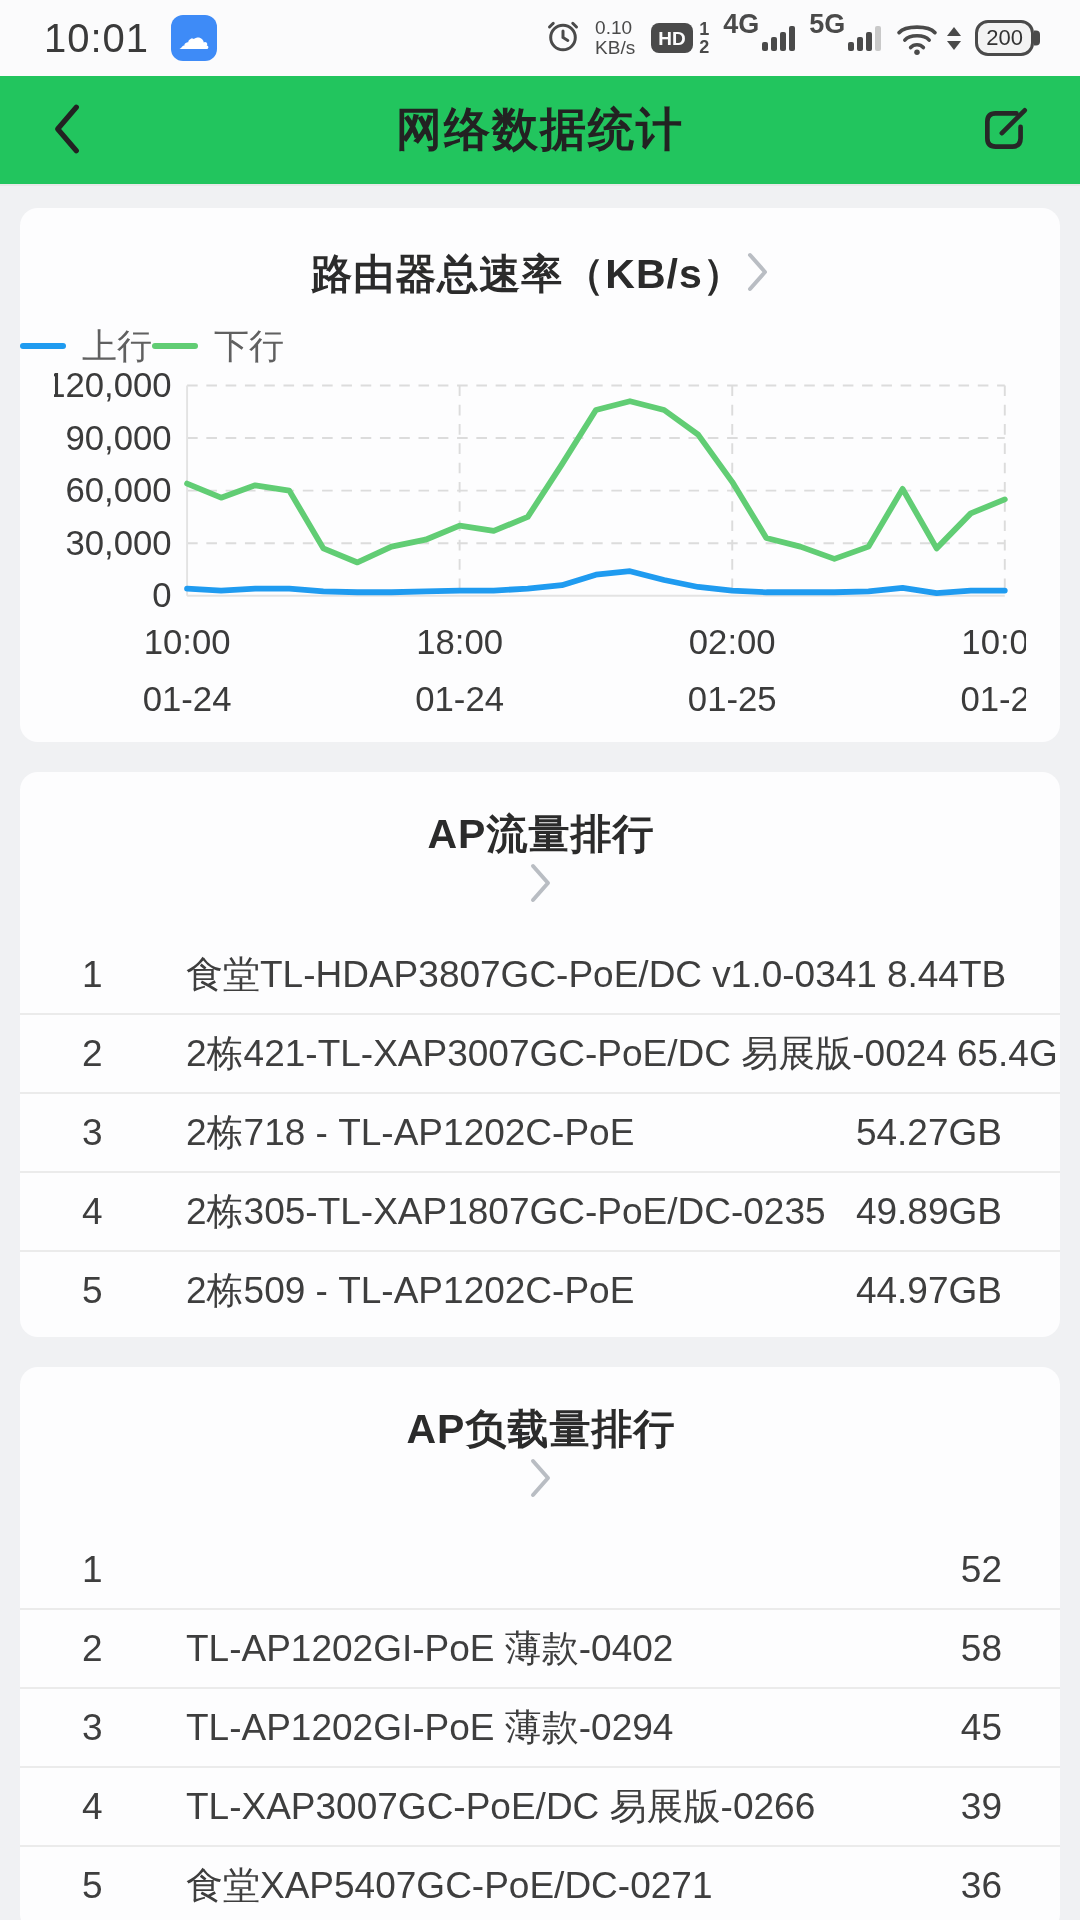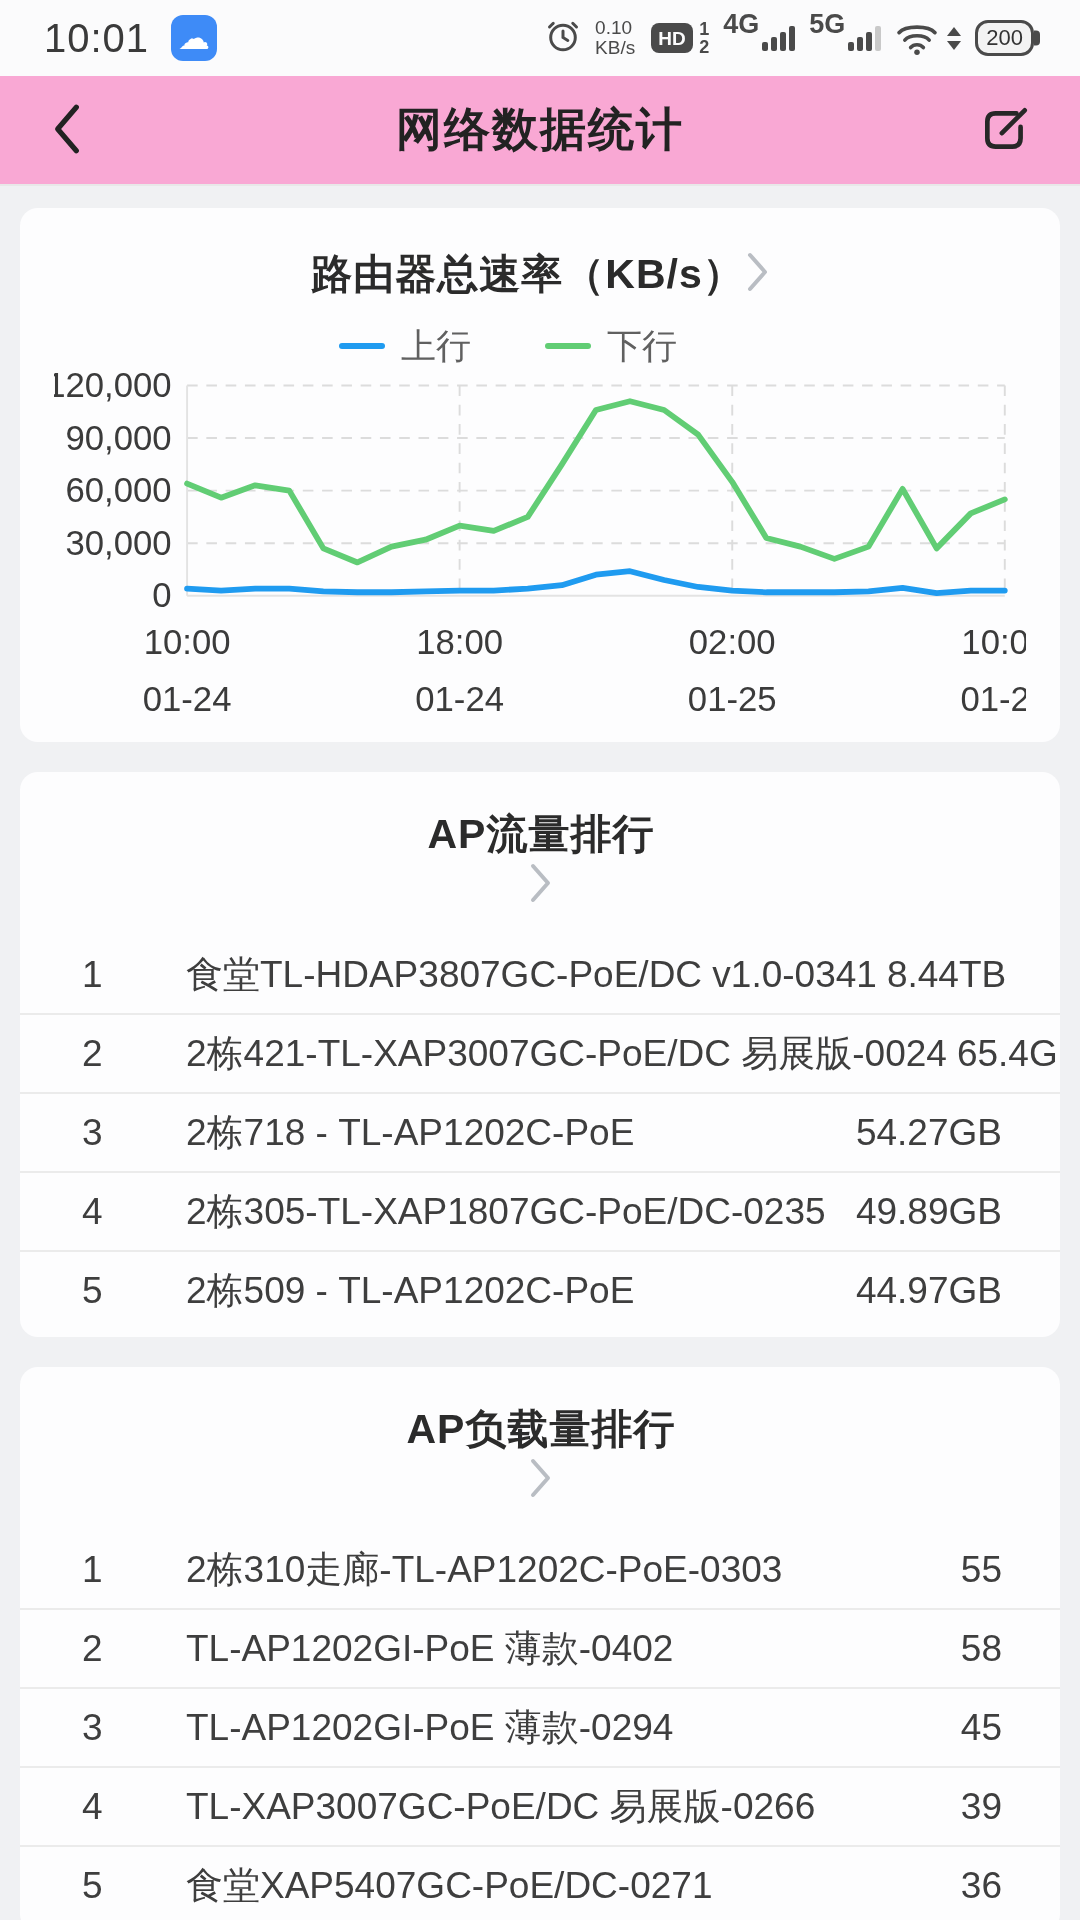--- a/index.html
+++ b/index.html
@@ -37,41 +37,41 @@
   .battery{
     border:3px solid #4a4a4a;border-radius:13px;padding:2px 8px;font-size:22px;
     color:#333;position:relative;margin-right:10px;background:#f3f3f3;
   }
   .battery::after{
     content:'';position:absolute;right:-9px;top:50%;transform:translateY(-50%);
     width:6px;height:15px;background:#4a4a4a;border-radius:0 4px 4px 0;
   }
   
   .header{
-    height:110px;background:#f9a8d4;display:flex;align-items:center;
+    height:110px;background:#22c55e;display:flex;align-items:center;
     padding:0 40px;box-sizing:border-box;border-bottom:2px solid #e8e8e8;
   }
   .h-title{
     position:absolute;left:0;right:0;text-align:center;
     font-size:46px;font-weight:600;color:#222;letter-spacing:2px;pointer-events:none;
   }
   .icon-btn{background:none;border:none;padding:8px;cursor:pointer;z-index:2;}
   .h-spacer{margin-left:auto;}
   
   .card{
     background:#fdfdfe;border-radius:18px;margin:30px 20px 0;box-sizing:border-box;
   }
   .card-head{
     display:flex;align-items:center;justify-content:center;
     padding:0 44px 0 46px;
   }
   .card-title{font-size:41px;font-weight:600;color:#2b2b2b;letter-spacing:1px;line-height:52px;}
   
   #card-rate{margin-top:22px;padding:40px 0 18px;}
-  .legend{display:flex;justify-content:center;gap:74px;padding:24px 64px 4px 0;height:44px;align-items:center;}
+  .legend{display:flex;justify-content:flex-start;padding:24px 64px 4px 0;height:44px;align-items:center;}
   .legend-item{display:flex;align-items:center;gap:16px;font-size:35px;color:#606060;}
   .legend-dash{width:46px;height:6px;border-radius:3px;display:inline-block;}
   .chart-wrap{padding:0 34px;}
   .chart-wrap svg{display:block;width:100%;height:352px;}
   
   .rank-card{padding:36px 0 8px;}
   .rank-card .card-head{margin-bottom:26px;flex-direction:column;}
   .rank-row{
     display:flex;align-items:center;height:77px;padding:0 58px 0 62px;
     font-size:37px;color:#3e3e3e;white-space:nowrap;overflow:hidden;
@@ -267,22 +267,21 @@
     <span>
       <svg width="26" height="46" viewBox="0 0 26 46" fill="none" stroke="#b9bdc3" stroke-width="4" stroke-linecap="round" stroke-linejoin="round">
         <polyline points="5,6 20,23 5,40"></polyline>
       </svg>
     </span>
   </div>
   <div class="rows">
 
       <div class="rank-row">
         <span class="rank">1</span>
-        <span class="name">2栋310走廊-TL-AP1202C-PoE-0303</span>
-        <span class="value">55</span>
+        <span class="value">52</span>
       </div>
 
       <div class="rank-row">
         <span class="rank">2</span>
         <span class="name">TL-AP1202GI-PoE 薄款-0402</span>
         <span class="value">58</span>
       </div>
 
       <div class="rank-row">
         <span class="rank">3</span>

